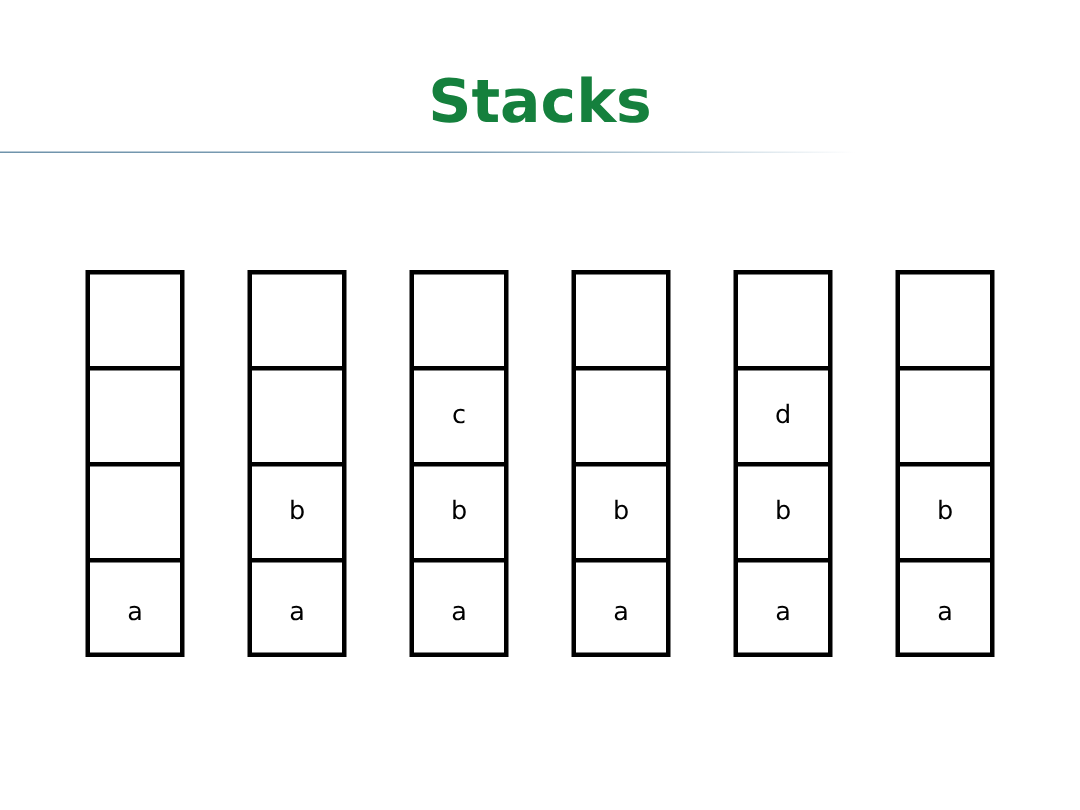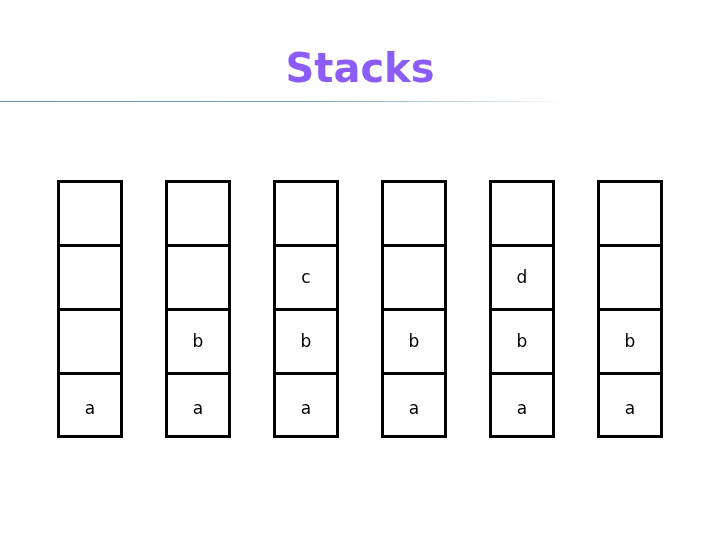--- a/index.html
+++ b/index.html
@@ -29,21 +29,21 @@
   #slide-title {
     position: absolute;
     left: 0;
     top: 44px;
     width: 720px;
     text-align: center;
     font-size: 40px;
     font-weight: bold;
     line-height: 48px;
     letter-spacing: 0px;
-    color: #8b5cf6;
+    color: #15803d;
     white-space: nowrap;
   }
 
   #title-rule {
     position: absolute;
     left: 0;
     top: 101px;
     width: 570px;
     height: 1px;
     background: linear-gradient(to right,

